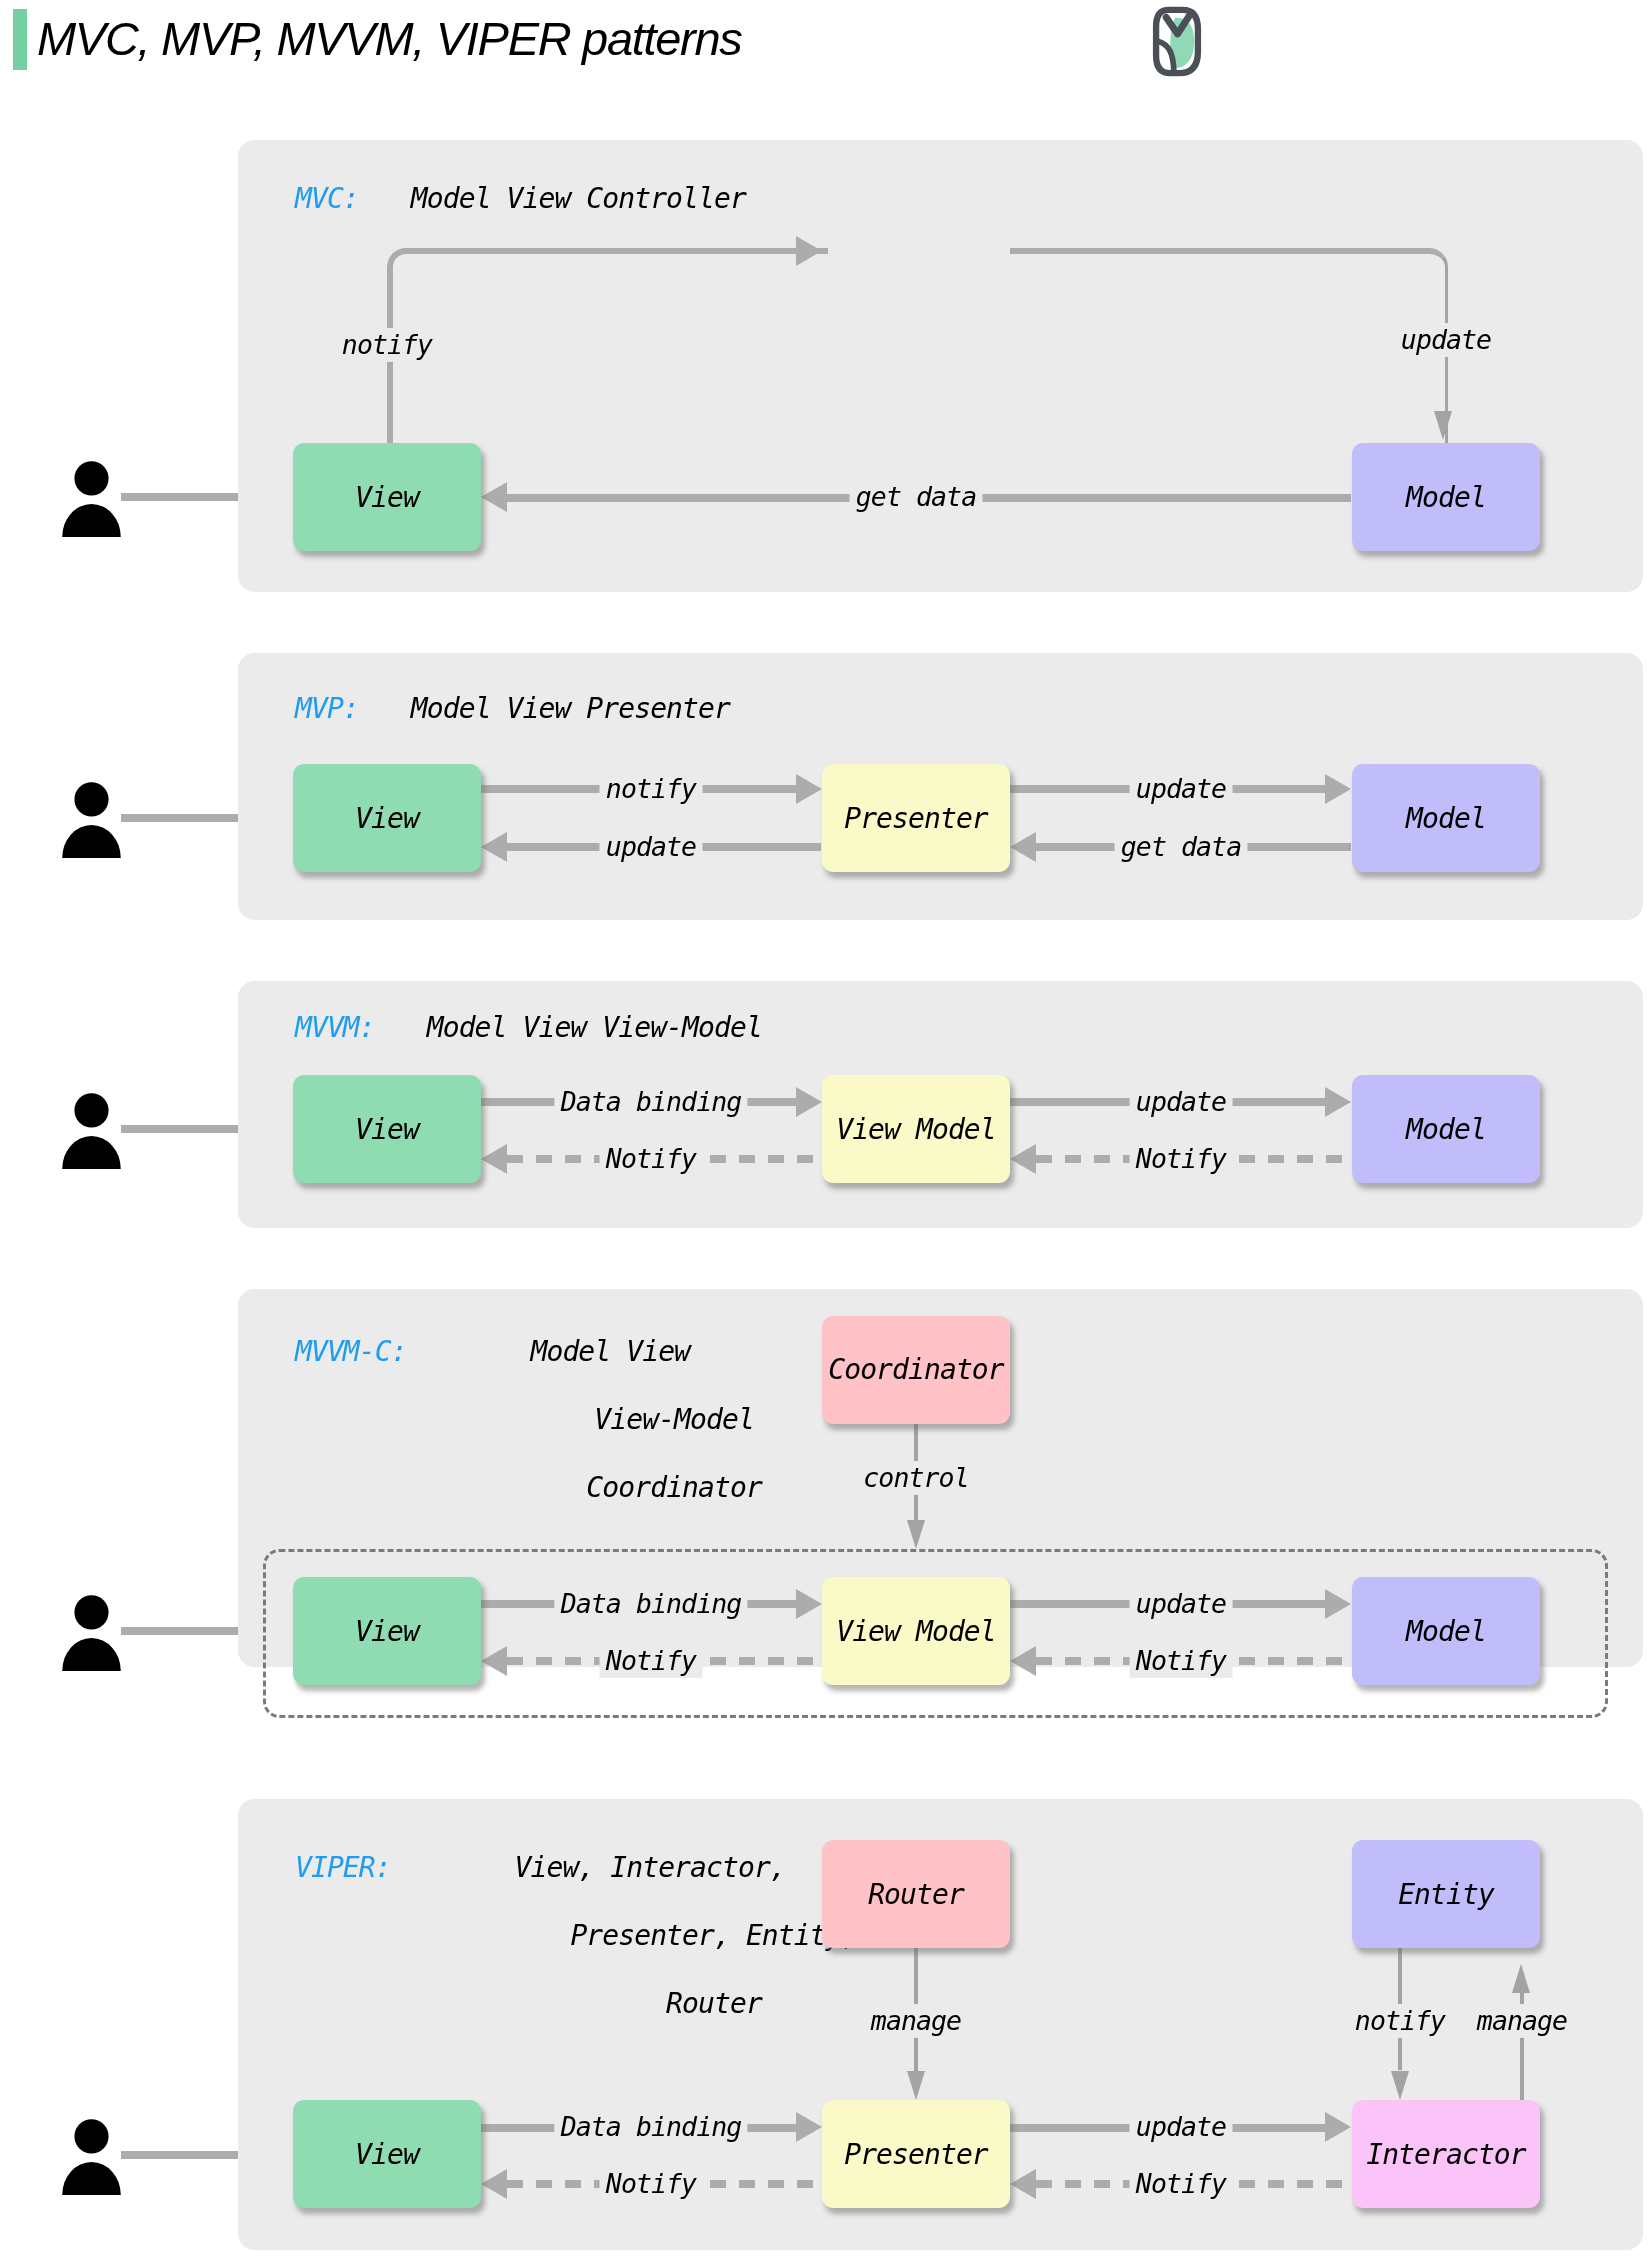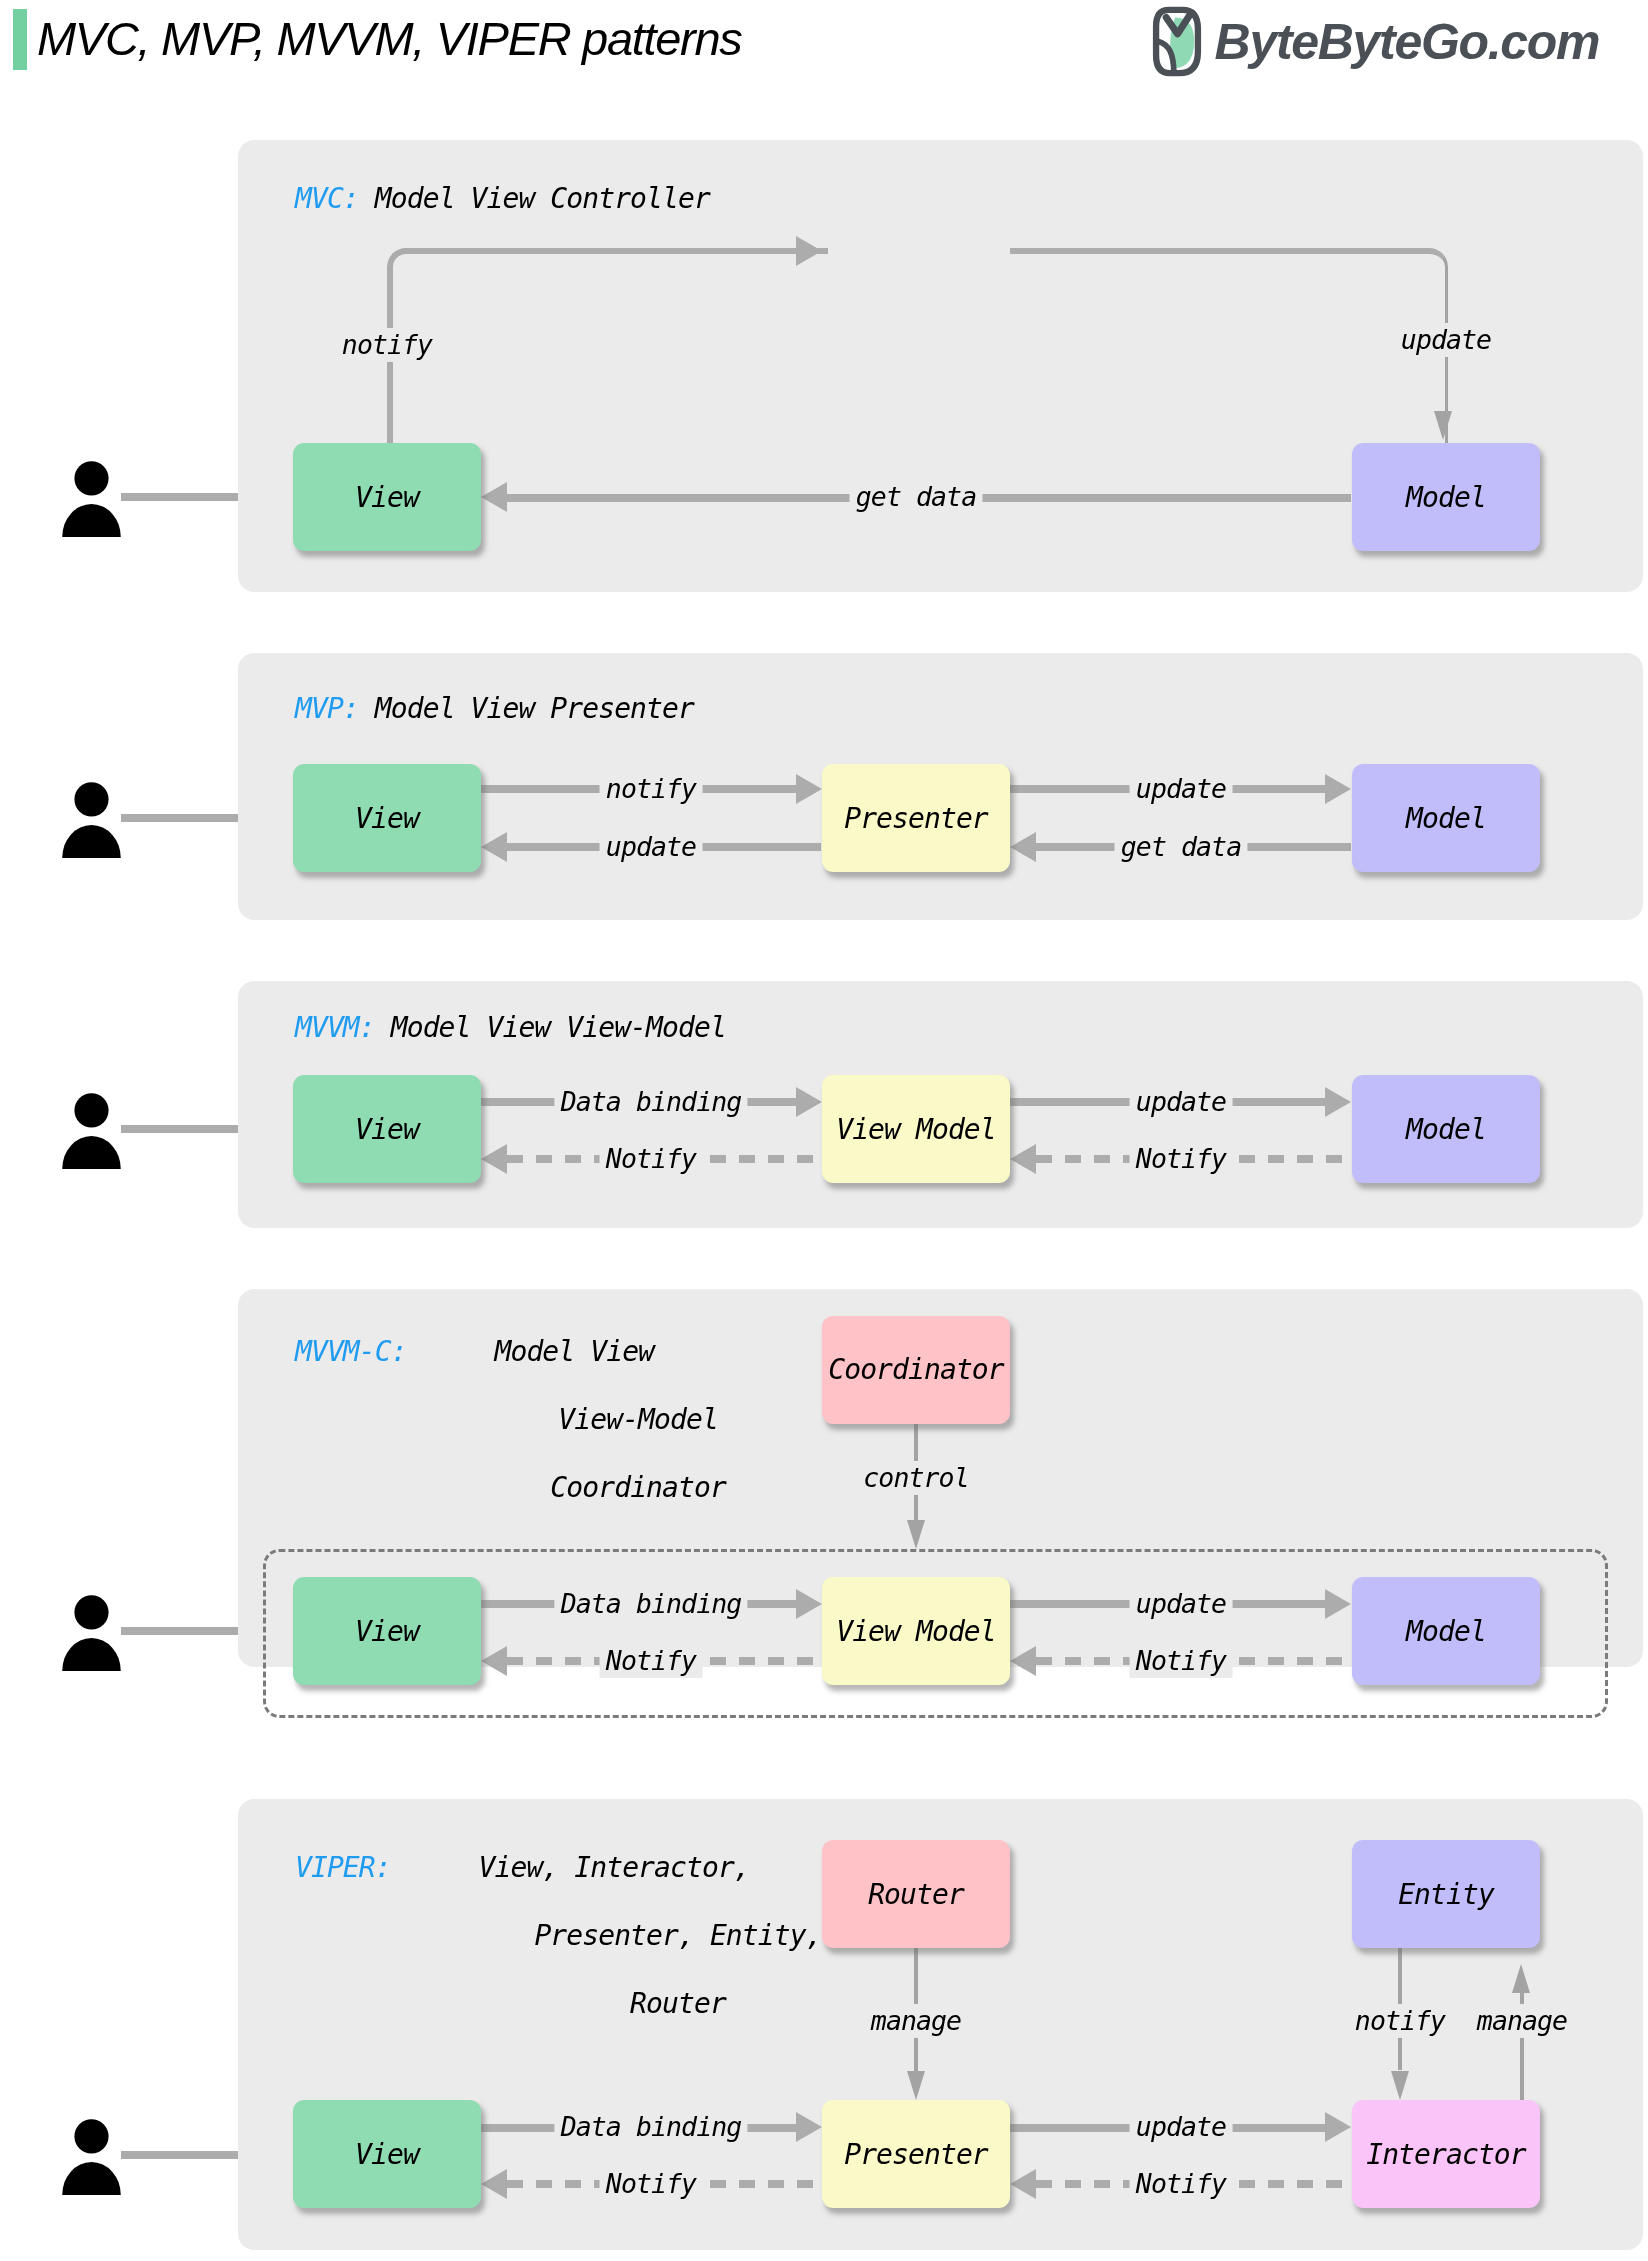--- a/index.html
+++ b/index.html
@@ -9,21 +9,21 @@
   
   #accent-bar{position:absolute;left:12.6px;top:8.8px;width:14.5px;height:61px;background:#74cfa1;}
   #page-title{position:absolute;left:37px;top:11.3px;font-family:"Liberation Sans",sans-serif;
               font-size:47px;letter-spacing:-1.3px;color:#000;white-space:nowrap;}
   #logo{position:absolute;left:1152px;top:6.3px;display:flex;align-items:center;}
   #logo-text{font-family:"Liberation Sans",sans-serif;font-weight:700;font-size:50px;
              letter-spacing:-1.3px;color:#4a5056;margin-left:12.6px;white-space:nowrap;}
 
   
   .panel{position:absolute;left:238px;width:1405px;background:#ebebeb;border-radius:16.4px;}
-  .ptitle{position:absolute;display:flex;font-size:28px;letter-spacing:-0.9px;line-height:34px;white-space:pre;}
+  .ptitle{position:absolute;display:flex;font-size:28px;letter-spacing:-0.9px;line-height:34px;white-space:pre;gap:36px;}
   .ptag{color:#1f9bf0;}
   .pdesc{color:#000;}
   .pdesc.multi{text-align:center;}
 
   
   .box{position:absolute;width:188px;height:108px;border-radius:11.3px;display:flex;align-items:center;
        justify-content:center;font-size:28px;letter-spacing:-0.9px;color:#000;
        box-shadow:3.2px 5.7px 5.7px rgba(110,110,110,.5);}
   .green{background:#8fdcb3}.pink{background:#ffc2c7}.purple{background:#c0bdfa}
   .yellow{background:#fafac8}.magenta{background:#fac4f8}
@@ -55,21 +55,20 @@
 
   <div id="accent-bar"></div>
   <div id="page-title">MVC, MVP, MVVM, VIPER patterns</div>
   <div id="logo">
     <svg width="50" height="71" viewBox="0 0 78 112">
       <path d="M 36,18 C 60,18 66,36 66,56 C 66,84 54,98 34,98 C 26,72 26,44 36,18 Z" fill="#8fd9b4"></path>
       <path d="M 26,6 H 48 Q 72,6 72,36 V 72 Q 72,106 42,106 H 28 Q 6,106 6,78 V 32 Q 6,6 26,6 Z" fill="none" stroke="#4a5056" stroke-width="10"></path>
       <path d="M 22,18 L 40,44 L 58,16" fill="none" stroke="#4a5056" stroke-width="11" stroke-linecap="round" stroke-linejoin="round"></path>
       <path d="M 10,56 C 27,61 33,76 34,102" fill="none" stroke="#4a5056" stroke-width="9" stroke-linecap="round"></path>
     </svg>
-    <div id="logo-text">ByteByteGo.com</div>
   </div>
 
   <svg class="person" style="left:61px;top:459px" width="61" height="79" viewBox="0 0 100 126">
       <circle cx="50" cy="30" r="28"></circle>
       <path d="M2,126 a48,54 0 0 1 96,0 z"></path>
     </svg>
   <svg class="person" style="left:61px;top:780px" width="61" height="79" viewBox="0 0 100 126">
       <circle cx="50" cy="30" r="28"></circle>
       <path d="M2,126 a48,54 0 0 1 96,0 z"></path>
     </svg>

